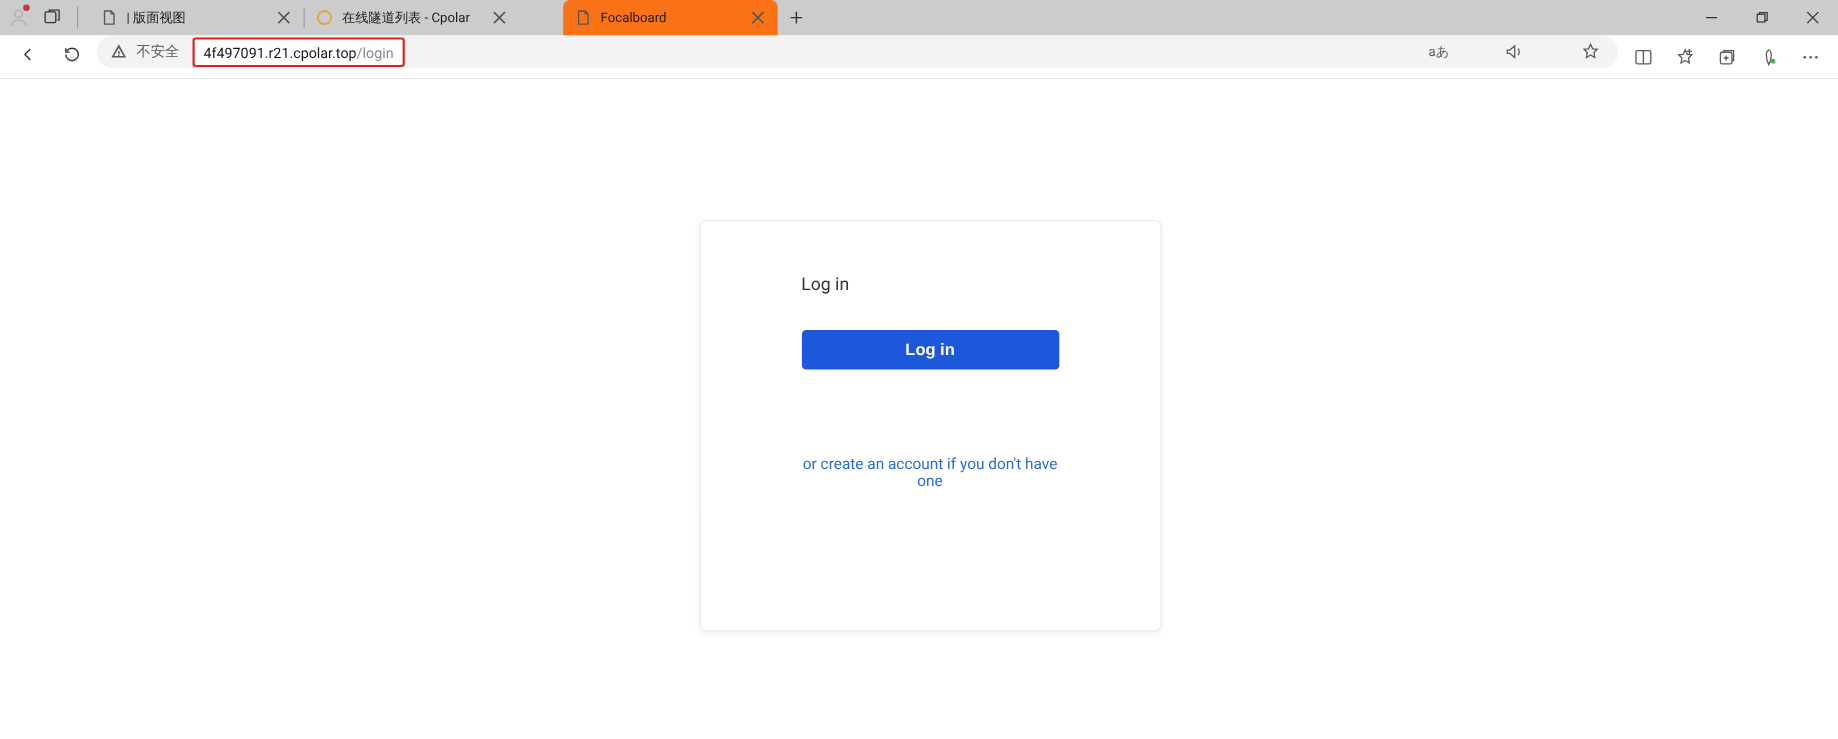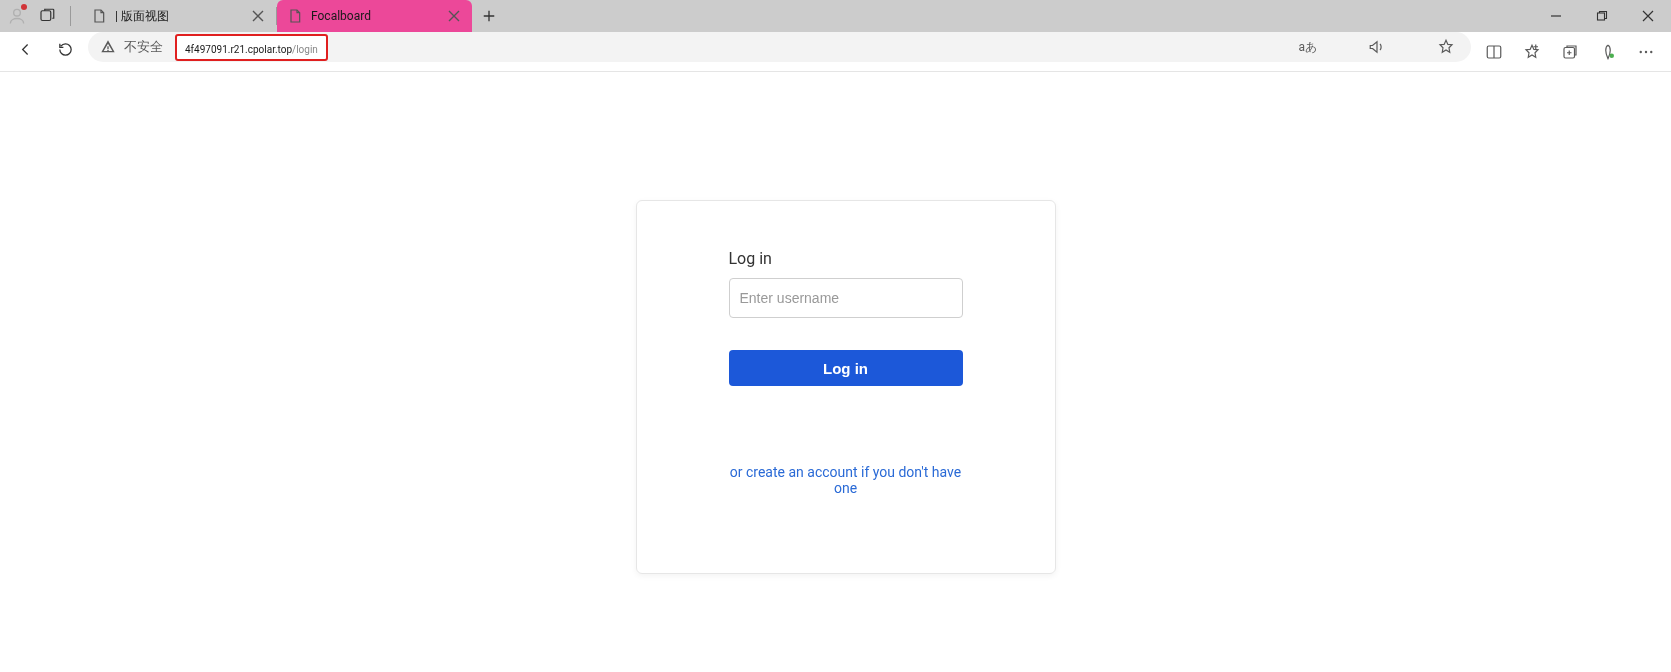--- a/index.html
+++ b/index.html
@@ -42,21 +42,21 @@
       height: 32px;
       padding: 0 10px;
       min-width: 195px;
       max-width: 220px;
       gap: 8px;
       font-size: 12px;
       color: #1a1a1a;
       position: relative;
     }
     .tab.inactive { background: transparent; }
-    .tab.active { background: #ec4899; border-top-left-radius: 6px; border-top-right-radius: 6px; }
+    .tab.active { background: #f97316; border-top-left-radius: 6px; border-top-right-radius: 6px; margin-left: 40px; }
     .tab .favicon { width: 16px; height: 16px; display:flex;align-items:center;justify-content:center;flex-shrink:0;}
     .tab .favicon svg { width: 16px; height: 16px; }
     .tab .title { flex: 1; white-space: nowrap; overflow: hidden; text-overflow: ellipsis; }
     .tab .close { width: 16px; height: 16px; display:flex;align-items:center;justify-content:center; color:#555; flex-shrink:0;}
     .tab-divider { width:1px; background:#9a9a9a; height:18px; align-self:center; }
 
     .newtab { width: 34px; display:flex;align-items:center;justify-content:center;color:#333; }
 
     .window-controls { display:flex; align-items:center; margin-left:auto; }
     .win-btn { width: 46px; height:32px; display:flex;align-items:center;justify-content:center; color:#333;}
@@ -84,21 +84,21 @@
     }
     .sec-icon { display:flex;align-items:center;justify-content:center;color:#5a5a5a;}
     .sec-text { font-size: 13px; color:#5a5a5a; }
     .url-box {
       border: 2px solid #e01f1f;
       border-radius: 3px;
       padding: 2px 8px;
       margin-left: 4px;
       background:#fff;
     }
-    .url-text { font-size:10px; color:#1a1a1a; }
+    .url-text { font-size:13px; color:#1a1a1a; }
     .url-text .path { color:#888; }
     .addr-right { margin-left:auto; display:flex;align-items:center;gap:8px; color:#5a5a5a;}
     .addr-icon { width:26px;height:26px;display:flex;align-items:center;justify-content:center;margin-left:35px; }
     .toolbar-right { display:flex;align-items:center;gap:4px;}
     .tool-icon { width:34px;height:34px;display:flex;align-items:center;justify-content:center;color:#5a5a5a;}
 
     
     .content {
       height: calc(672px - 32px - 40px);
       display:flex;align-items:center;justify-content:center;
@@ -178,20 +178,33 @@
       </span>
       <span class="title">| 版面视图</span>
       <span class="close">
         <svg viewBox="0 0 16 16" stroke="#555" stroke-width="1.4">
             <path d="M3 3l10 10M13 3L3 13"></path>
           </svg>
       </span>
     </div>
     <div class="tab-divider"></div>
 
+    <div class="tab inactive">
+      <span class="favicon">
+        <svg viewBox="0 0 24 24">
+            <circle cx="12" cy="12" r="9" fill="none" stroke="#e8a33d" stroke-width="2.5"></circle>
+          </svg>
+      </span>
+      <span class="title">在线隧道列表 - Cpolar</span>
+      <span class="close">
+        <svg viewBox="0 0 16 16" stroke="#555" stroke-width="1.4">
+            <path d="M3 3l10 10M13 3L3 13"></path>
+          </svg>
+      </span>
+    </div>
 
     <div class="tab active">
       <span class="favicon">
         <svg viewBox="0 0 24 24" fill="none" stroke="#555" stroke-width="1.8">
             <path d="M6 3h9l4 4v14H6z"></path>
             <path d="M15 3v4h4"></path>
           </svg>
       </span>
       <span class="title">Focalboard</span>
       <span class="close">
@@ -297,17 +310,16 @@
           <circle cx="12" cy="12" r="1.6"></circle>
           <circle cx="19" cy="12" r="1.6"></circle>
         </svg>
     </div>
   </div>
 </div>
 
 <div class="content">
   <div class="card">
     <div class="card-title">Log in</div>
-    <input class="field" type="text" placeholder="Enter username" style="">
     <button class="login-btn">Log in</button>
     <div class="signup-link">or create an account if you don't have one</div>
   </div>
 </div>
 
 </body></html>

